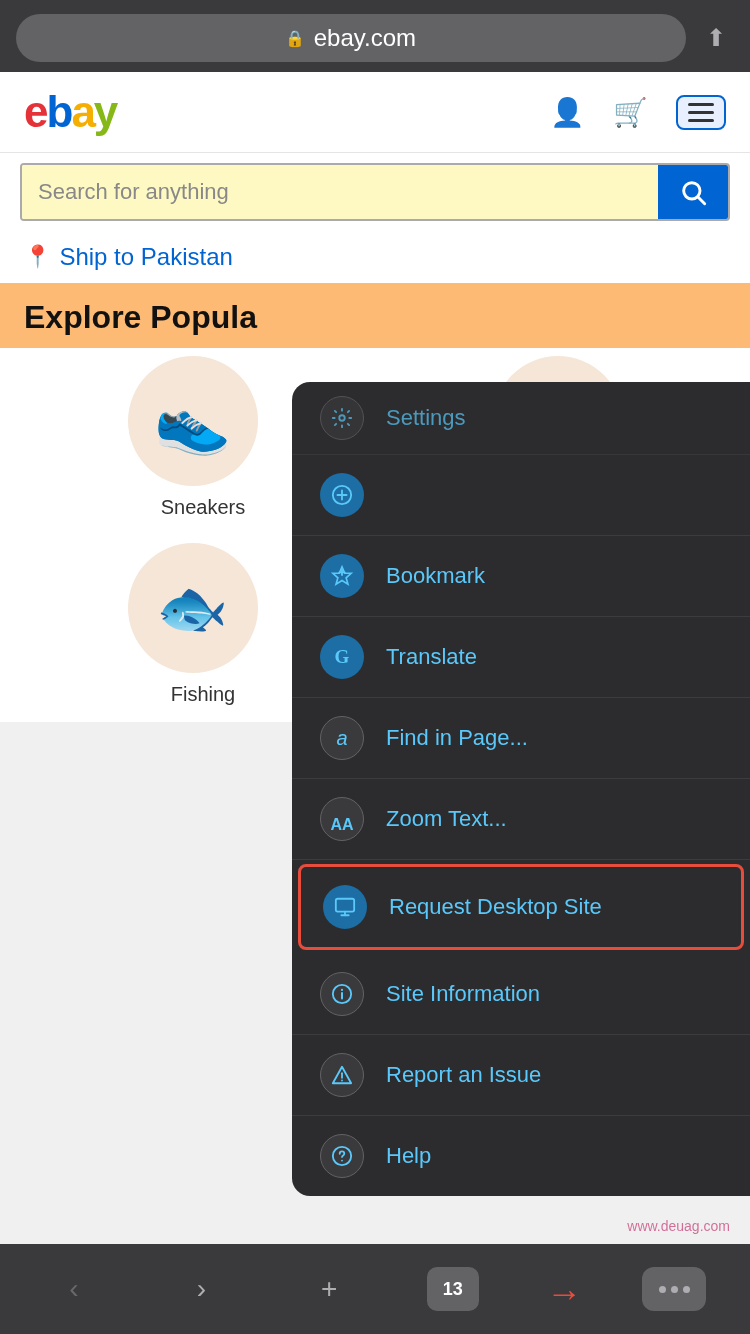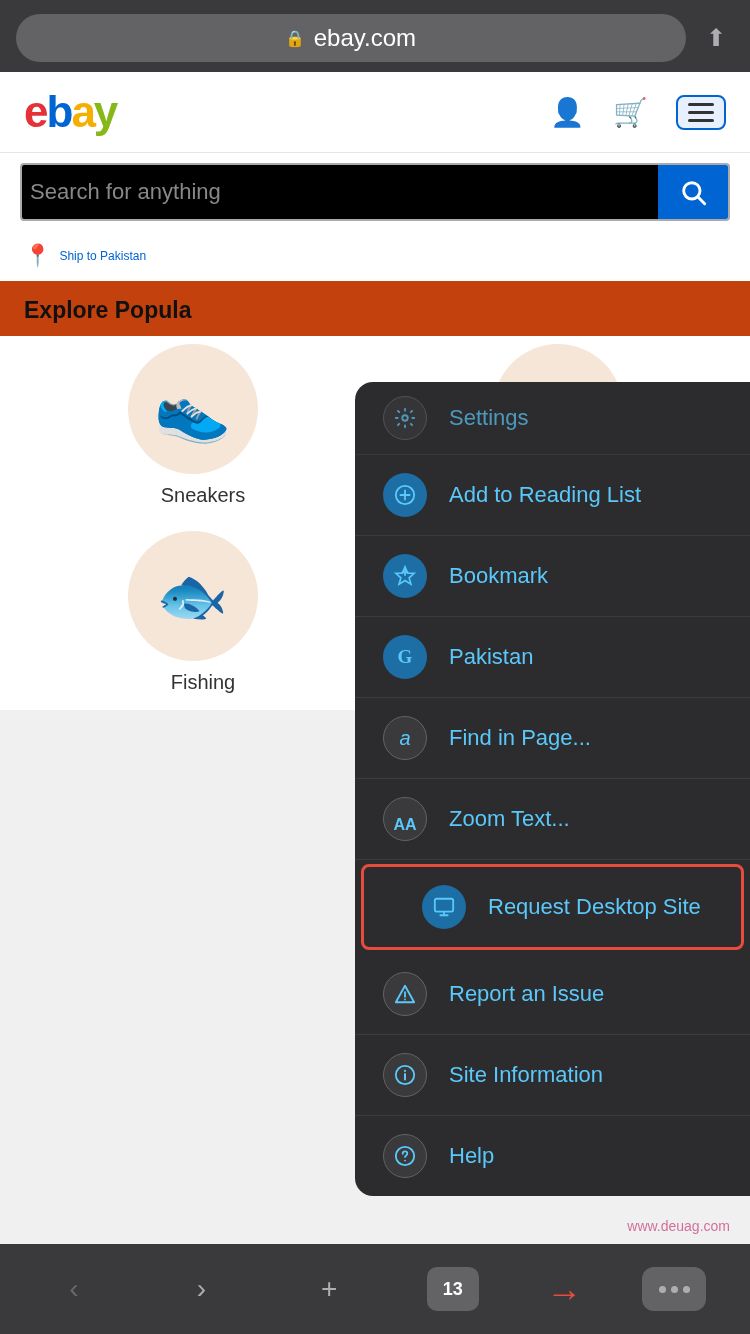--- a/index.html
+++ b/index.html
@@ -117,30 +117,30 @@
       align-items: center;
       gap: 8px;
       background: #fff;
     }
     .ship-to .pin-icon {
       color: #0064d2;
       font-size: 22px;
     }
     .ship-to .ship-text {
       color: #0064d2;
-      font-size: 12px;
+      font-size: 24px;
     }
 
     
     .section-title {
       padding: 16px 24px 12px;
-      font-size: 23px;
+      font-size: 32px;
       font-weight: 700;
       color: #111;
-      background: #c2410c;
+      background: #fdba74;
     }
 
     
     .category-row {
       display: flex;
       padding: 8px 20px 16px;
       gap: 20px;
       background: #fff;
     }
     .category-item {
@@ -170,21 +170,21 @@
     
     .second-row {
       margin-top: 0;
     }
 
     
     .dropdown-menu {
       position: absolute;
       top: 310px;
       right: 0;
-      width: 395px;
+      width: 458px;
       background: #2c2c2e;
       border-radius: 18px 0 0 18px;
       z-index: 100;
       padding: 0;
       overflow: hidden;
     }
 
     .menu-item {
       display: flex;
       align-items: center;
@@ -310,22 +310,22 @@
     
     .search-full-row {
       display: flex;
       margin: 10px 10px 0;
       border: 2px solid #aaa;
       border-radius: 4px;
       overflow: hidden;
     }
     .search-input-area {
       flex: 1;
-      background: #000000;
-      padding: 14px 8px;
+      background: #fef9c3;
+      padding: 14px 16px;
       display: flex;
       align-items: center;
     }
     .search-button-area {
       background: #0064d2;
       width: 70px;
       display: flex;
       align-items: center;
       justify-content: center;
     }
@@ -422,88 +422,87 @@
     </div>
 
     <div class="menu-item">
       <div class="menu-item-icon blue-bg">
         <svg width="22" height="22" viewBox="0 0 24 24" fill="none">
           <circle cx="12" cy="12" r="10" stroke="#5ac8fa" stroke-width="2"></circle>
           <line x1="12" y1="7" x2="12" y2="17" stroke="#5ac8fa" stroke-width="2" stroke-linecap="round"></line>
           <line x1="7" y1="12" x2="17" y2="12" stroke="#5ac8fa" stroke-width="2" stroke-linecap="round"></line>
         </svg>
       </div>
-      <span class="menu-item-label">Add to Reading List</span>
     </div>
 
     <div class="menu-item">
       <div class="menu-item-icon blue-bg">
         <svg width="22" height="22" viewBox="0 0 24 24" fill="none">
           <polygon points="12,2 15,9 22,9 16.5,14 18.5,21 12,17 5.5,21 7.5,14 2,9 9,9" stroke="#5ac8fa" stroke-width="1.8" fill="none"></polygon>
           <line x1="12" y1="5" x2="12" y2="11" stroke="#5ac8fa" stroke-width="2" stroke-linecap="round"></line>
           <line x1="9" y1="8" x2="15" y2="8" stroke="#5ac8fa" stroke-width="2" stroke-linecap="round"></line>
         </svg>
       </div>
       <span class="menu-item-label">Bookmark</span>
     </div>
 
     <div class="menu-item">
       <div class="menu-item-icon blue-bg">
         <span style="color:#5ac8fa; font-size:19px; font-weight:700; font-family:serif;">G</span>
       </div>
-      <span class="menu-item-label">Pakistan</span>
+      <span class="menu-item-label">Translate</span>
     </div>
 
     <div class="menu-item">
       <div class="menu-item-icon dark-bg">
         <span style="color:#5ac8fa; font-size:20px; font-weight:400; font-style:italic;">a</span>
       </div>
       <span class="menu-item-label">Find in Page...</span>
     </div>
 
     <div class="menu-item">
       <div class="menu-item-icon dark-bg">
         <span style="color:#5ac8fa; font-size:16px; font-weight:700;margin-top:12px;">AA</span>
       </div>
       <span class="menu-item-label">Zoom Text...</span>
     </div>
 
-    <div style="border: 3px solid #e74c3c; border-radius: 8px; margin: 4px 6px; padding-left: 36px;">
+    <div style="border: 3px solid #e74c3c; border-radius: 8px; margin: 4px 6px;">
       <div class="menu-item" style="border-bottom: none; padding: 18px 22px;">
         <div class="menu-item-icon blue-bg">
           <svg width="22" height="22" viewBox="0 0 24 24" fill="none">
             <rect x="2" y="3" width="20" height="14" rx="2" stroke="#5ac8fa" stroke-width="2"></rect>
             <line x1="8" y1="21" x2="16" y2="21" stroke="#5ac8fa" stroke-width="2" stroke-linecap="round"></line>
             <line x1="12" y1="17" x2="12" y2="21" stroke="#5ac8fa" stroke-width="2" stroke-linecap="round"></line>
           </svg>
         </div>
         <span class="menu-item-label">Request Desktop Site</span>
       </div>
     </div>
 
     <div class="menu-item">
       <div class="menu-item-icon dark-bg">
         <svg width="22" height="22" viewBox="0 0 24 24" fill="none">
+          <circle cx="12" cy="12" r="10" stroke="#5ac8fa" stroke-width="2"></circle>
+          <line x1="12" y1="11" x2="12" y2="17" stroke="#5ac8fa" stroke-width="2.2" stroke-linecap="round"></line>
+          <circle cx="12" cy="7.5" r="1.2" fill="#5ac8fa"></circle>
+        </svg>
+      </div>
+      <span class="menu-item-label">Site Information</span>
+    </div>
+
+    <div class="menu-item">
+      <div class="menu-item-icon dark-bg">
+        <svg width="22" height="22" viewBox="0 0 24 24" fill="none">
           <polygon points="12,3 22,21 2,21" stroke="#5ac8fa" stroke-width="2" fill="none" stroke-linejoin="round"></polygon>
           <line x1="12" y1="10" x2="12" y2="15" stroke="#5ac8fa" stroke-width="2" stroke-linecap="round"></line>
           <circle cx="12" cy="18" r="1" fill="#5ac8fa"></circle>
         </svg>
       </div>
       <span class="menu-item-label">Report an Issue</span>
-    </div>
-
-    <div class="menu-item">
-      <div class="menu-item-icon dark-bg">
-        <svg width="22" height="22" viewBox="0 0 24 24" fill="none">
-          <circle cx="12" cy="12" r="10" stroke="#5ac8fa" stroke-width="2"></circle>
-          <line x1="12" y1="11" x2="12" y2="17" stroke="#5ac8fa" stroke-width="2.2" stroke-linecap="round"></line>
-          <circle cx="12" cy="7.5" r="1.2" fill="#5ac8fa"></circle>
-        </svg>
-      </div>
-      <span class="menu-item-label">Site Information</span>
     </div>
 
     <div class="menu-item">
       <div class="menu-item-icon dark-bg">
         <svg width="22" height="22" viewBox="0 0 24 24" fill="none">
           <circle cx="12" cy="12" r="10" stroke="#5ac8fa" stroke-width="2"></circle>
           <path d="M9.5 9.5c0-1.4 1.1-2.5 2.5-2.5s2.5 1.1 2.5 2.5c0 1.5-2.5 2.5-2.5 3.5" stroke="#5ac8fa" stroke-width="2" stroke-linecap="round"></path>
           <circle cx="12" cy="17" r="1" fill="#5ac8fa"></circle>
         </svg>
       </div>

